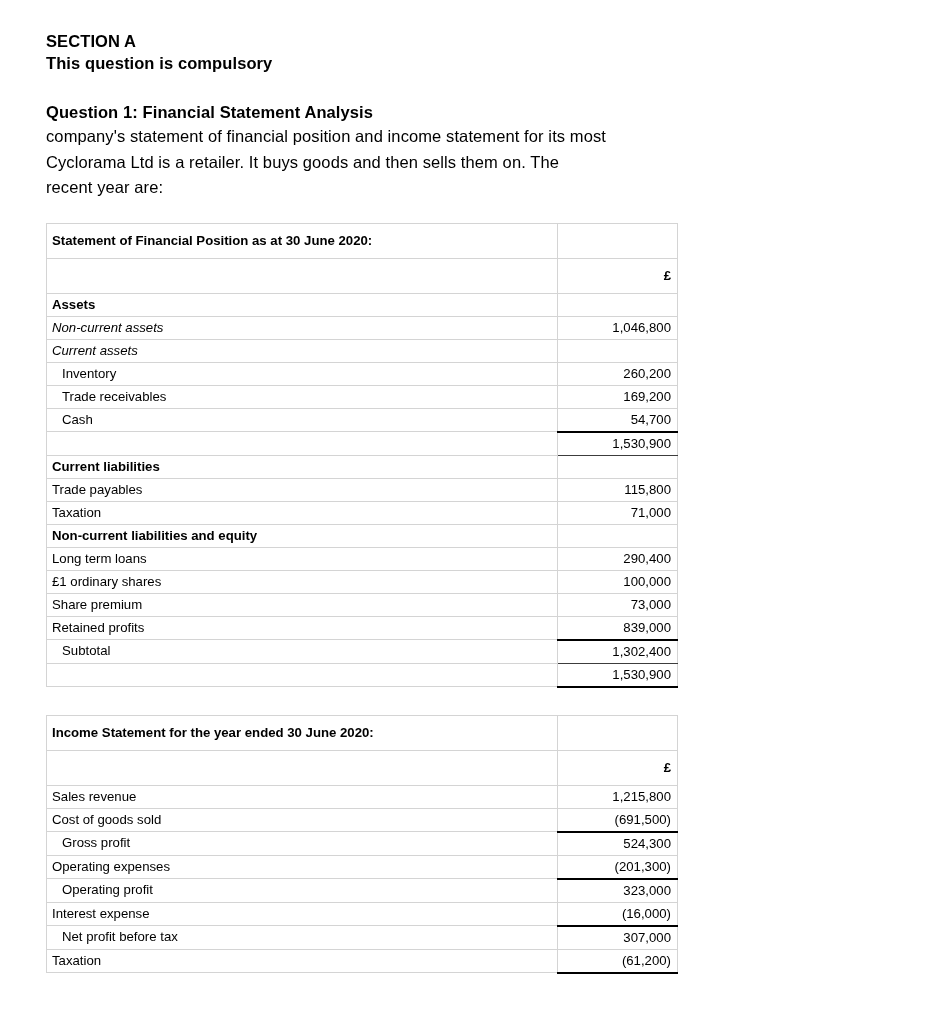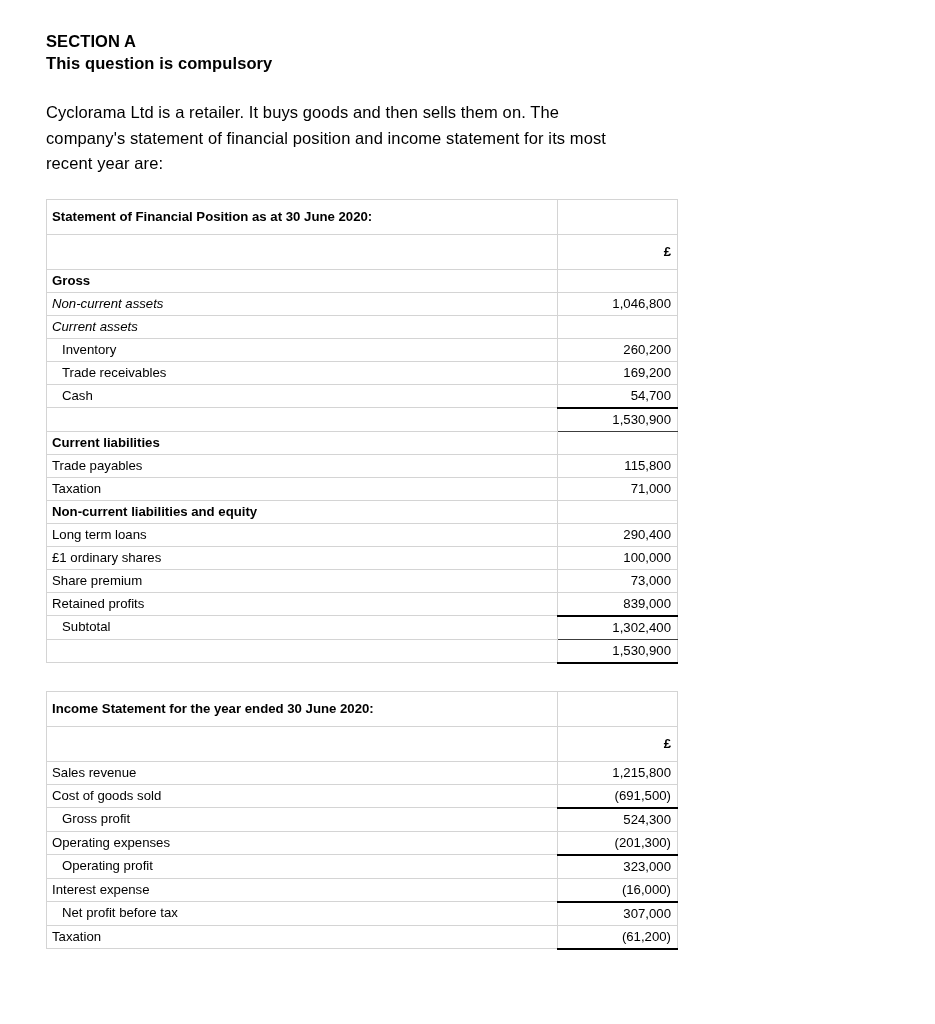--- a/index.html
+++ b/index.html
@@ -94,43 +94,44 @@
 <body>
 
 <div class="page">
 
   <div class="heading-block">
     <div class="heading-line">SECTION A</div>
     <div class="heading-line">This question is compulsory</div>
   </div>
 
   <div class="q-block">
+    <div class="q-title">Question 1: Financial Statement Analysis</div>
+    <div class="q-body">company's statement of financial position and income statement for its most</div>
     <div class="q-body">Cyclorama Ltd is a retailer. It buys goods and then sells them on.  The</div>
-    <div class="q-body">company's statement of financial position and income statement for its most</div>
     <div class="q-body">recent year are:</div>
   </div>
 
   <div class="first-table-wrap">
     <table class="fin-table">
       <colgroup>
           <col class="c-label">
           <col class="c-value">
         </colgroup>
       <tbody>
         <tr class="tall">
           <td class="label b">Statement of Financial Position as at 30 June 2020:</td>
           <td class="value"></td>
         </tr>
         <tr class="tall">
           <td class="label"></td>
           <td class="value b">£</td>
         </tr>
 
         <tr>
-          <td class="label b">Gross</td>
+          <td class="label b">Assets</td>
           <td class="value"></td>
         </tr>
         <tr>
           <td class="label i">Non-current assets</td>
           <td class="value">1,046,800</td>
         </tr>
         <tr>
           <td class="label i">Current assets</td>
           <td class="value"></td>
         </tr>

